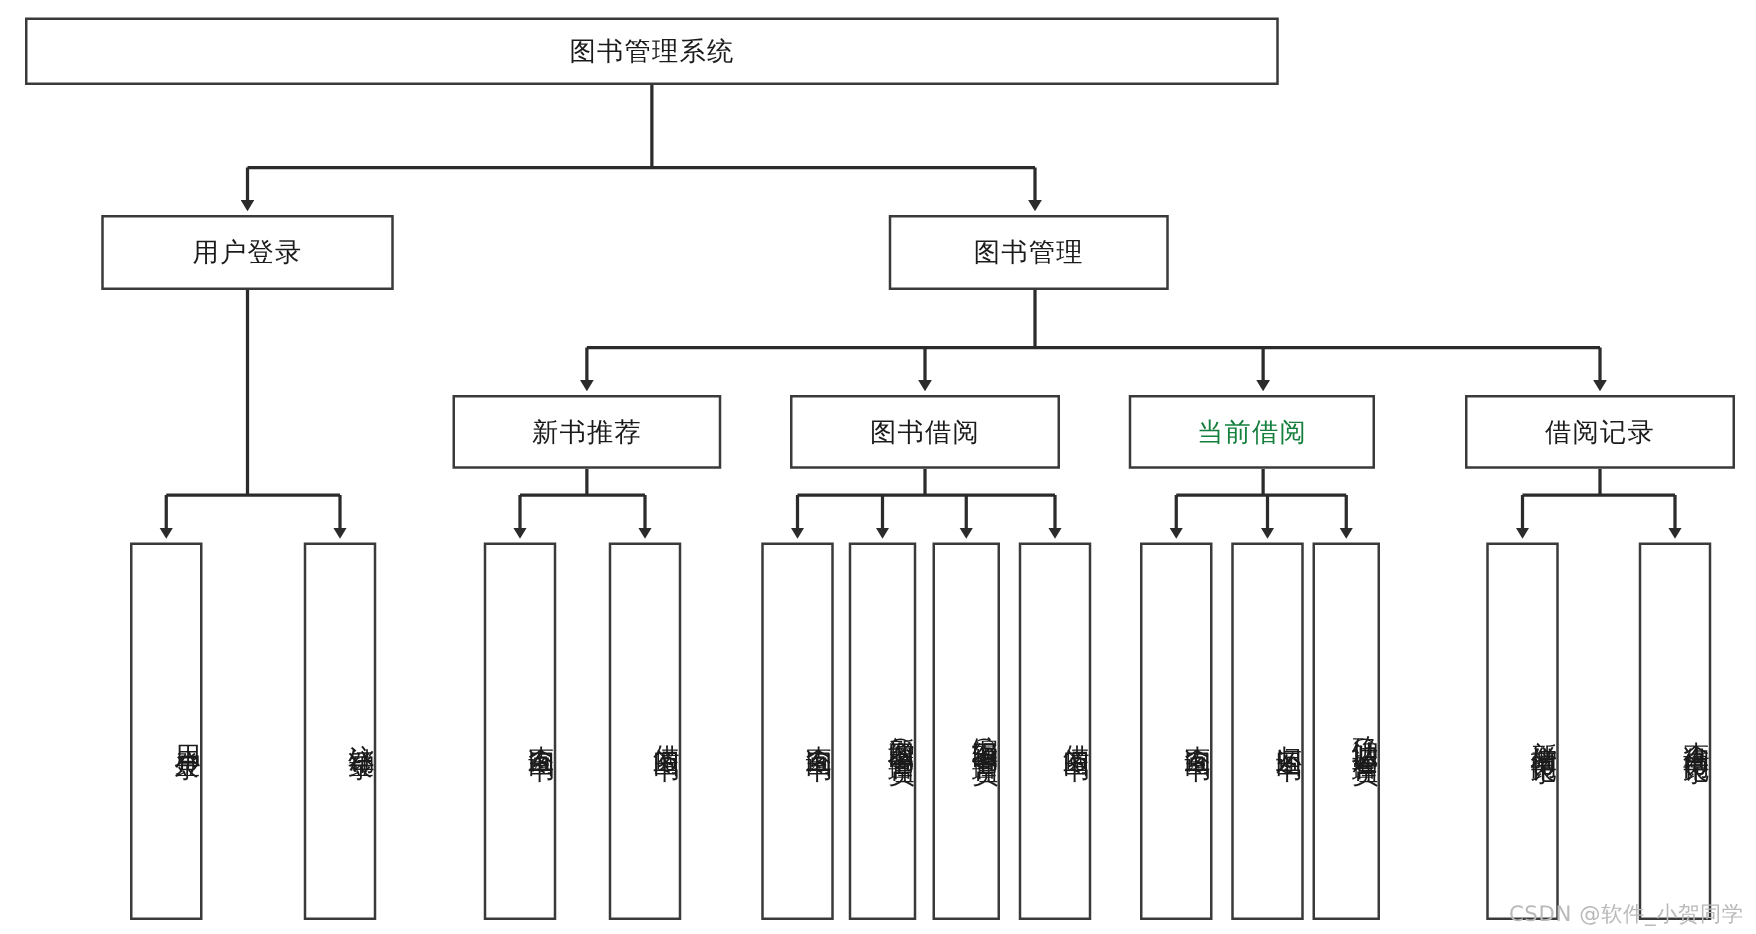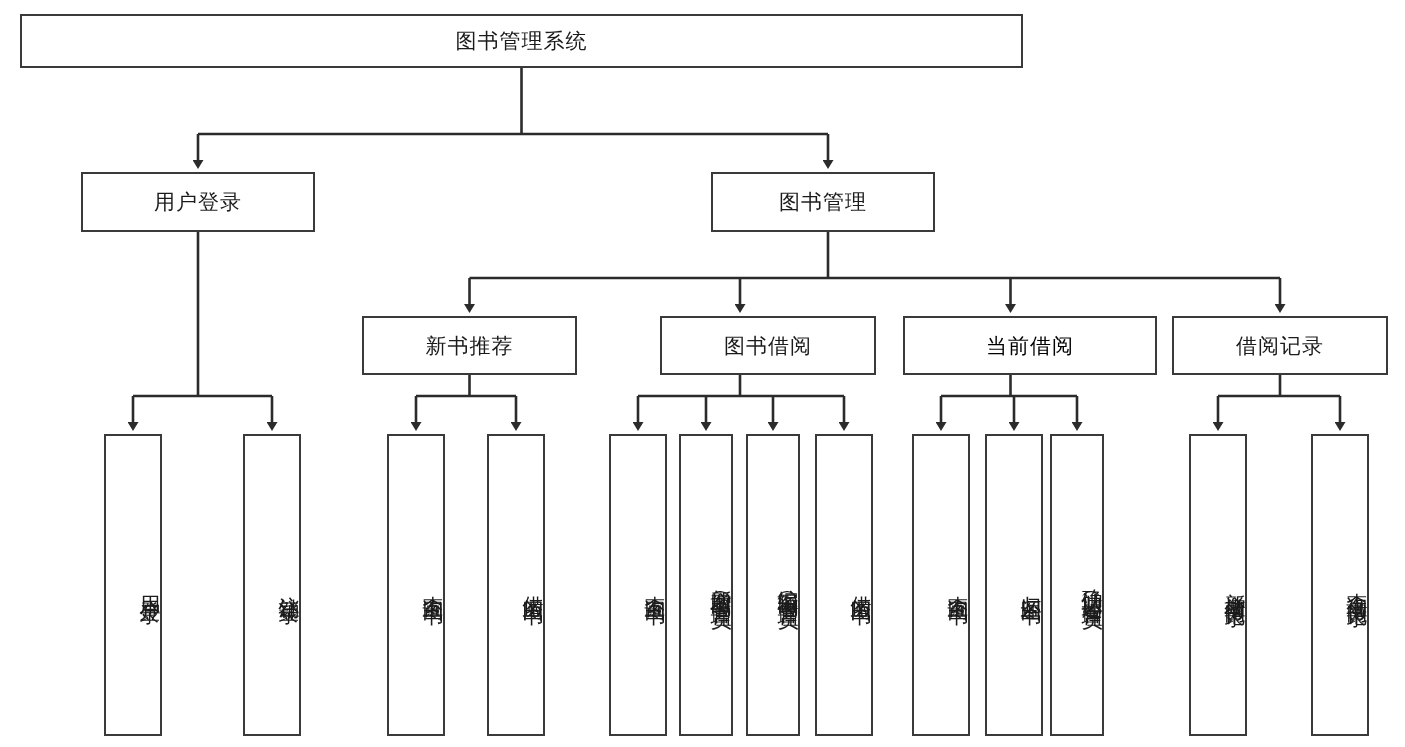--- a/index.html
+++ b/index.html
@@ -122,24 +122,24 @@
       </div>
       <div class="node horizontal" style="left: 81px; top: 172px; width: 234px; height: 60px; border-color: rgb(58, 58, 58); color: rgb(27, 27, 27);">
         <span class="label">用户登录</span>
       </div>
       <div class="node horizontal" style="left: 711px; top: 172px; width: 224px; height: 60px; border-color: rgb(58, 58, 58); color: rgb(27, 27, 27);">
         <span class="label">图书管理</span>
       </div>
       <div class="node horizontal" style="left: 362px; top: 316px; width: 215px; height: 59px; border-color: rgb(58, 58, 58); color: rgb(27, 27, 27); font-family: Liberation Serif, serif;">
         <span class="label">新书推荐</span>
       </div>
-      <div class="node horizontal" style="left: 632px; top: 316px; width: 216px; height: 59px; border-color: rgb(58, 58, 58); color: rgb(27, 27, 27); margin-left: 28px;">
+      <div class="node horizontal" style="left: 632px; top: 316px; width: 216px; height: 59px; border-color: rgb(58, 58, 58); color: rgb(27, 27, 27);">
         <span class="label">图书借阅</span>
       </div>
-      <div class="node horizontal" style="left: 903px; top: 316px; width: 254px; height: 59px; border-color: rgb(58, 58, 58); color: #000000;">
+      <div class="node horizontal" style="left: 903px; top: 316px; width: 197px; height: 59px; border-color: rgb(58, 58, 58); color: #15803d;">
         <span class="label">当前借阅</span>
       </div>
       <div class="node horizontal" style="left: 1172px; top: 316px; width: 216px; height: 59px; border-color: rgb(58, 58, 58); color: rgb(27, 27, 27); font-family: Liberation Mono, monospace;">
         <span class="label">借阅记录</span>
       </div>
       <div class="node vertical" style="left: 104px; top: 434px; width: 58px; height: 302px; border-color: rgb(58, 58, 58); color: rgb(27, 27, 27);">
         <span class="label">用户登录</span>
       </div>
       <div class="node vertical" style="left: 243px; top: 434px; width: 58px; height: 302px; border-color: rgb(58, 58, 58); color: rgb(27, 27, 27);">
         <span class="label">注销登录</span>
@@ -172,13 +172,14 @@
         <span class="label">确认归还（管理员）</span>
       </div>
       <div class="node vertical" style="left: 1189px; top: 434px; width: 58px; height: 302px; border-color: rgb(58, 58, 58); color: rgb(27, 27, 27);">
         <span class="label">新增借阅记录</span>
       </div>
       <div class="node vertical" style="left: 1311px; top: 434px; width: 58px; height: 302px; border-color: rgb(58, 58, 58); color: rgb(27, 27, 27);">
         <span class="label">查询借阅记录</span>
       </div>
     </div>
 
+  <div id="watermark">CSDN @软件_小贺同学</div>
 </div>
 
 </body></html>

